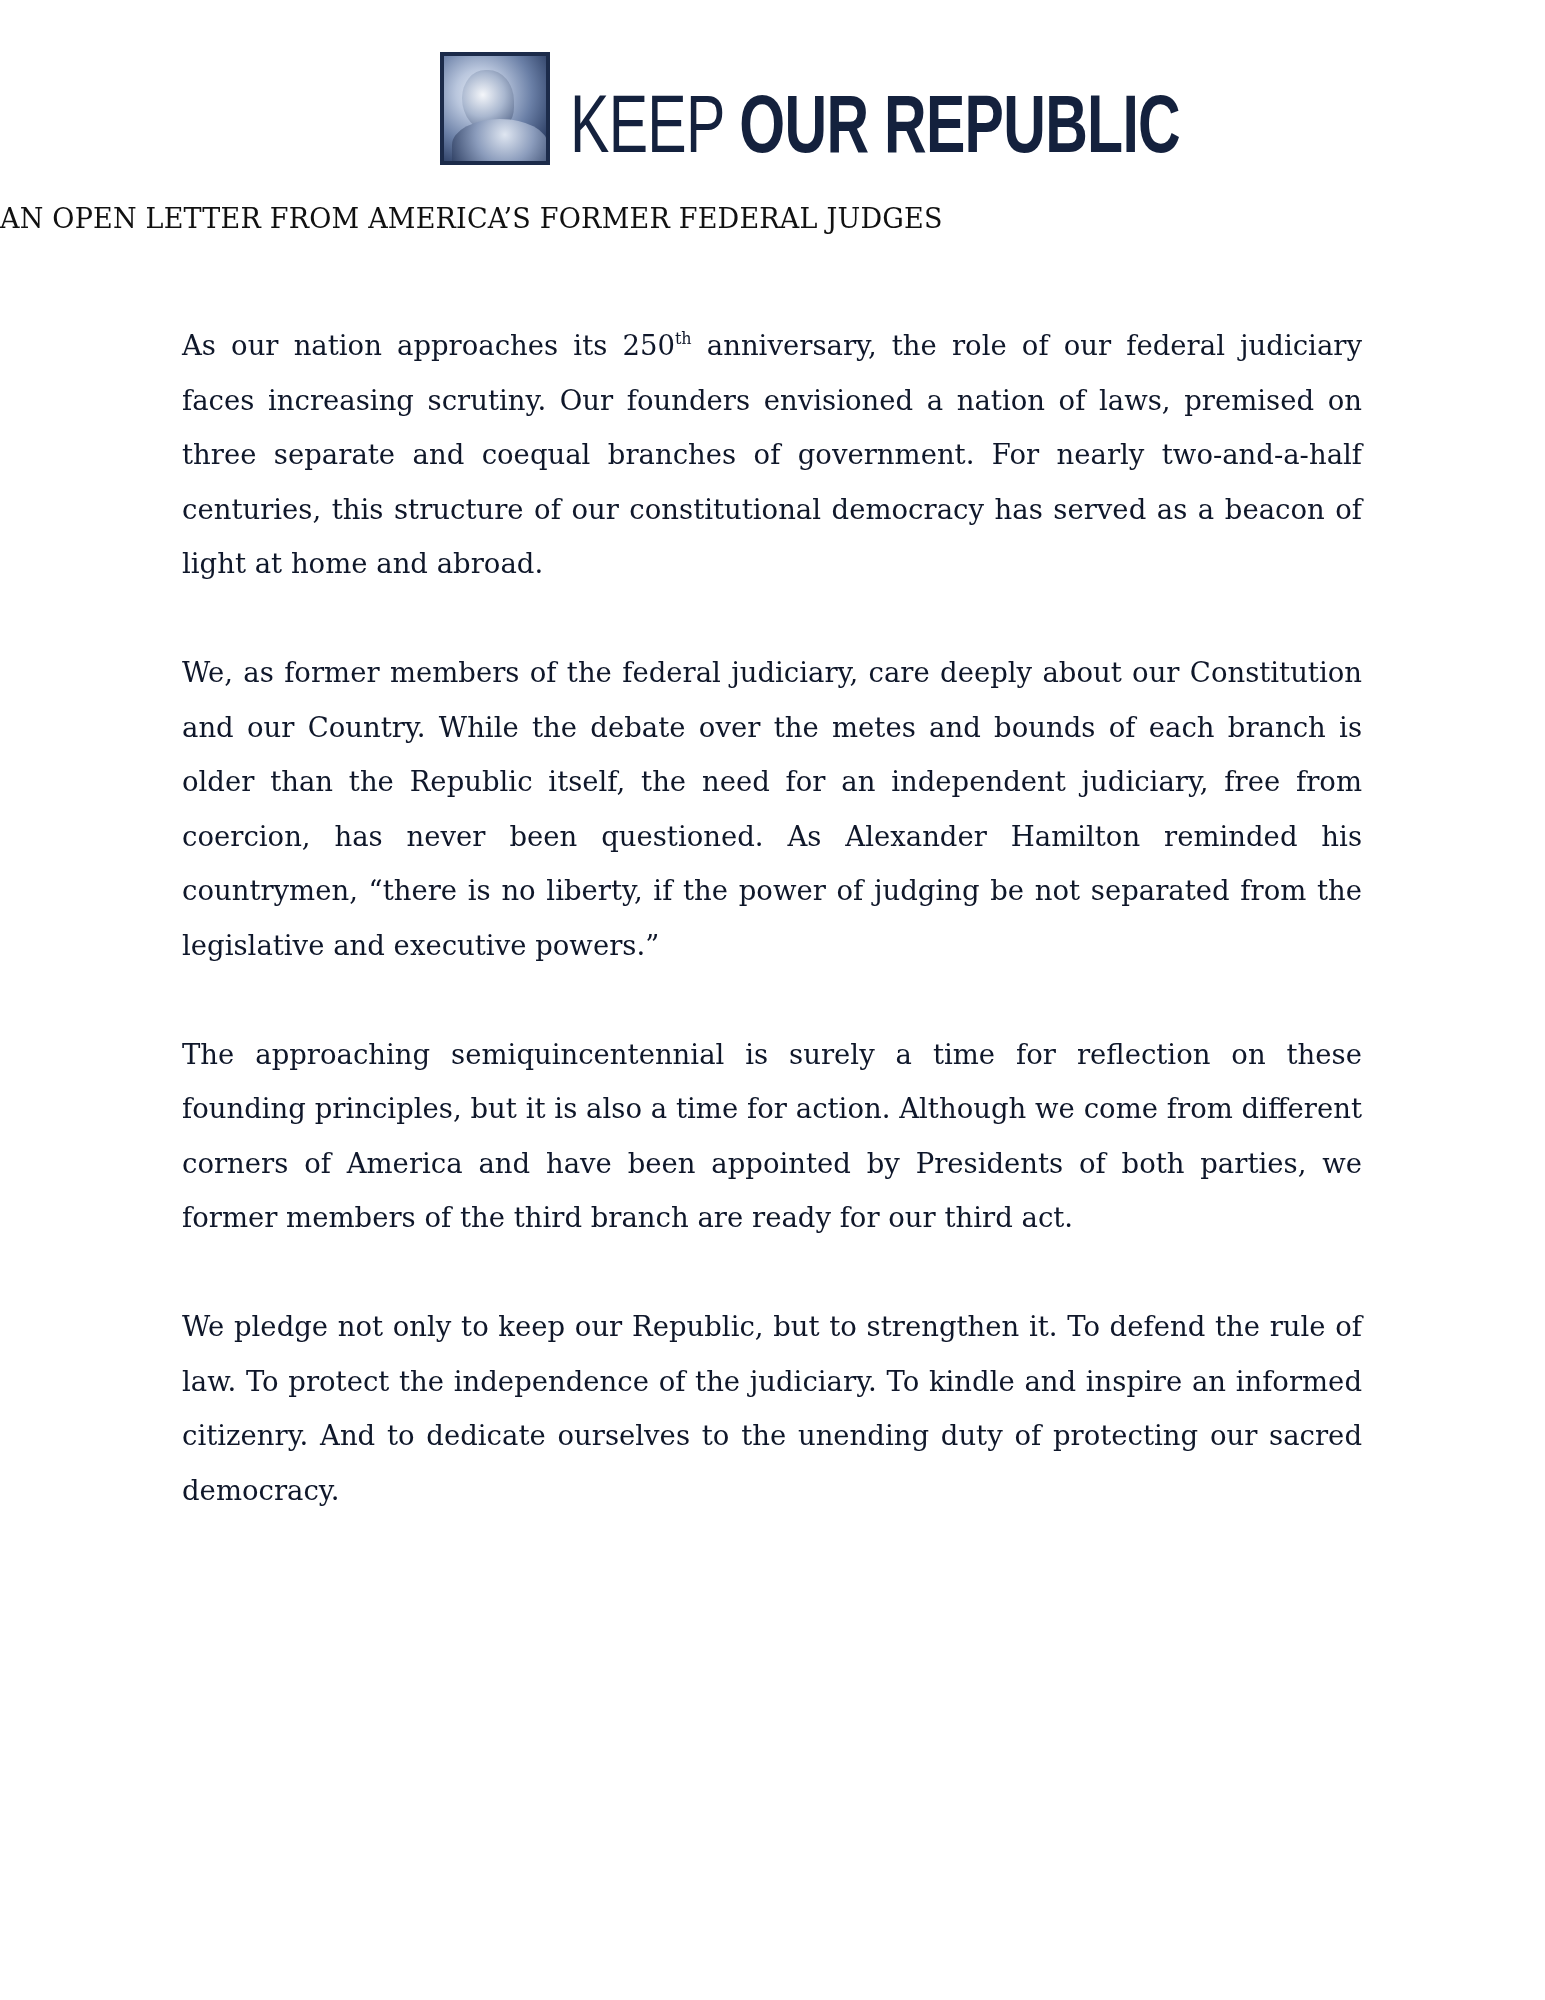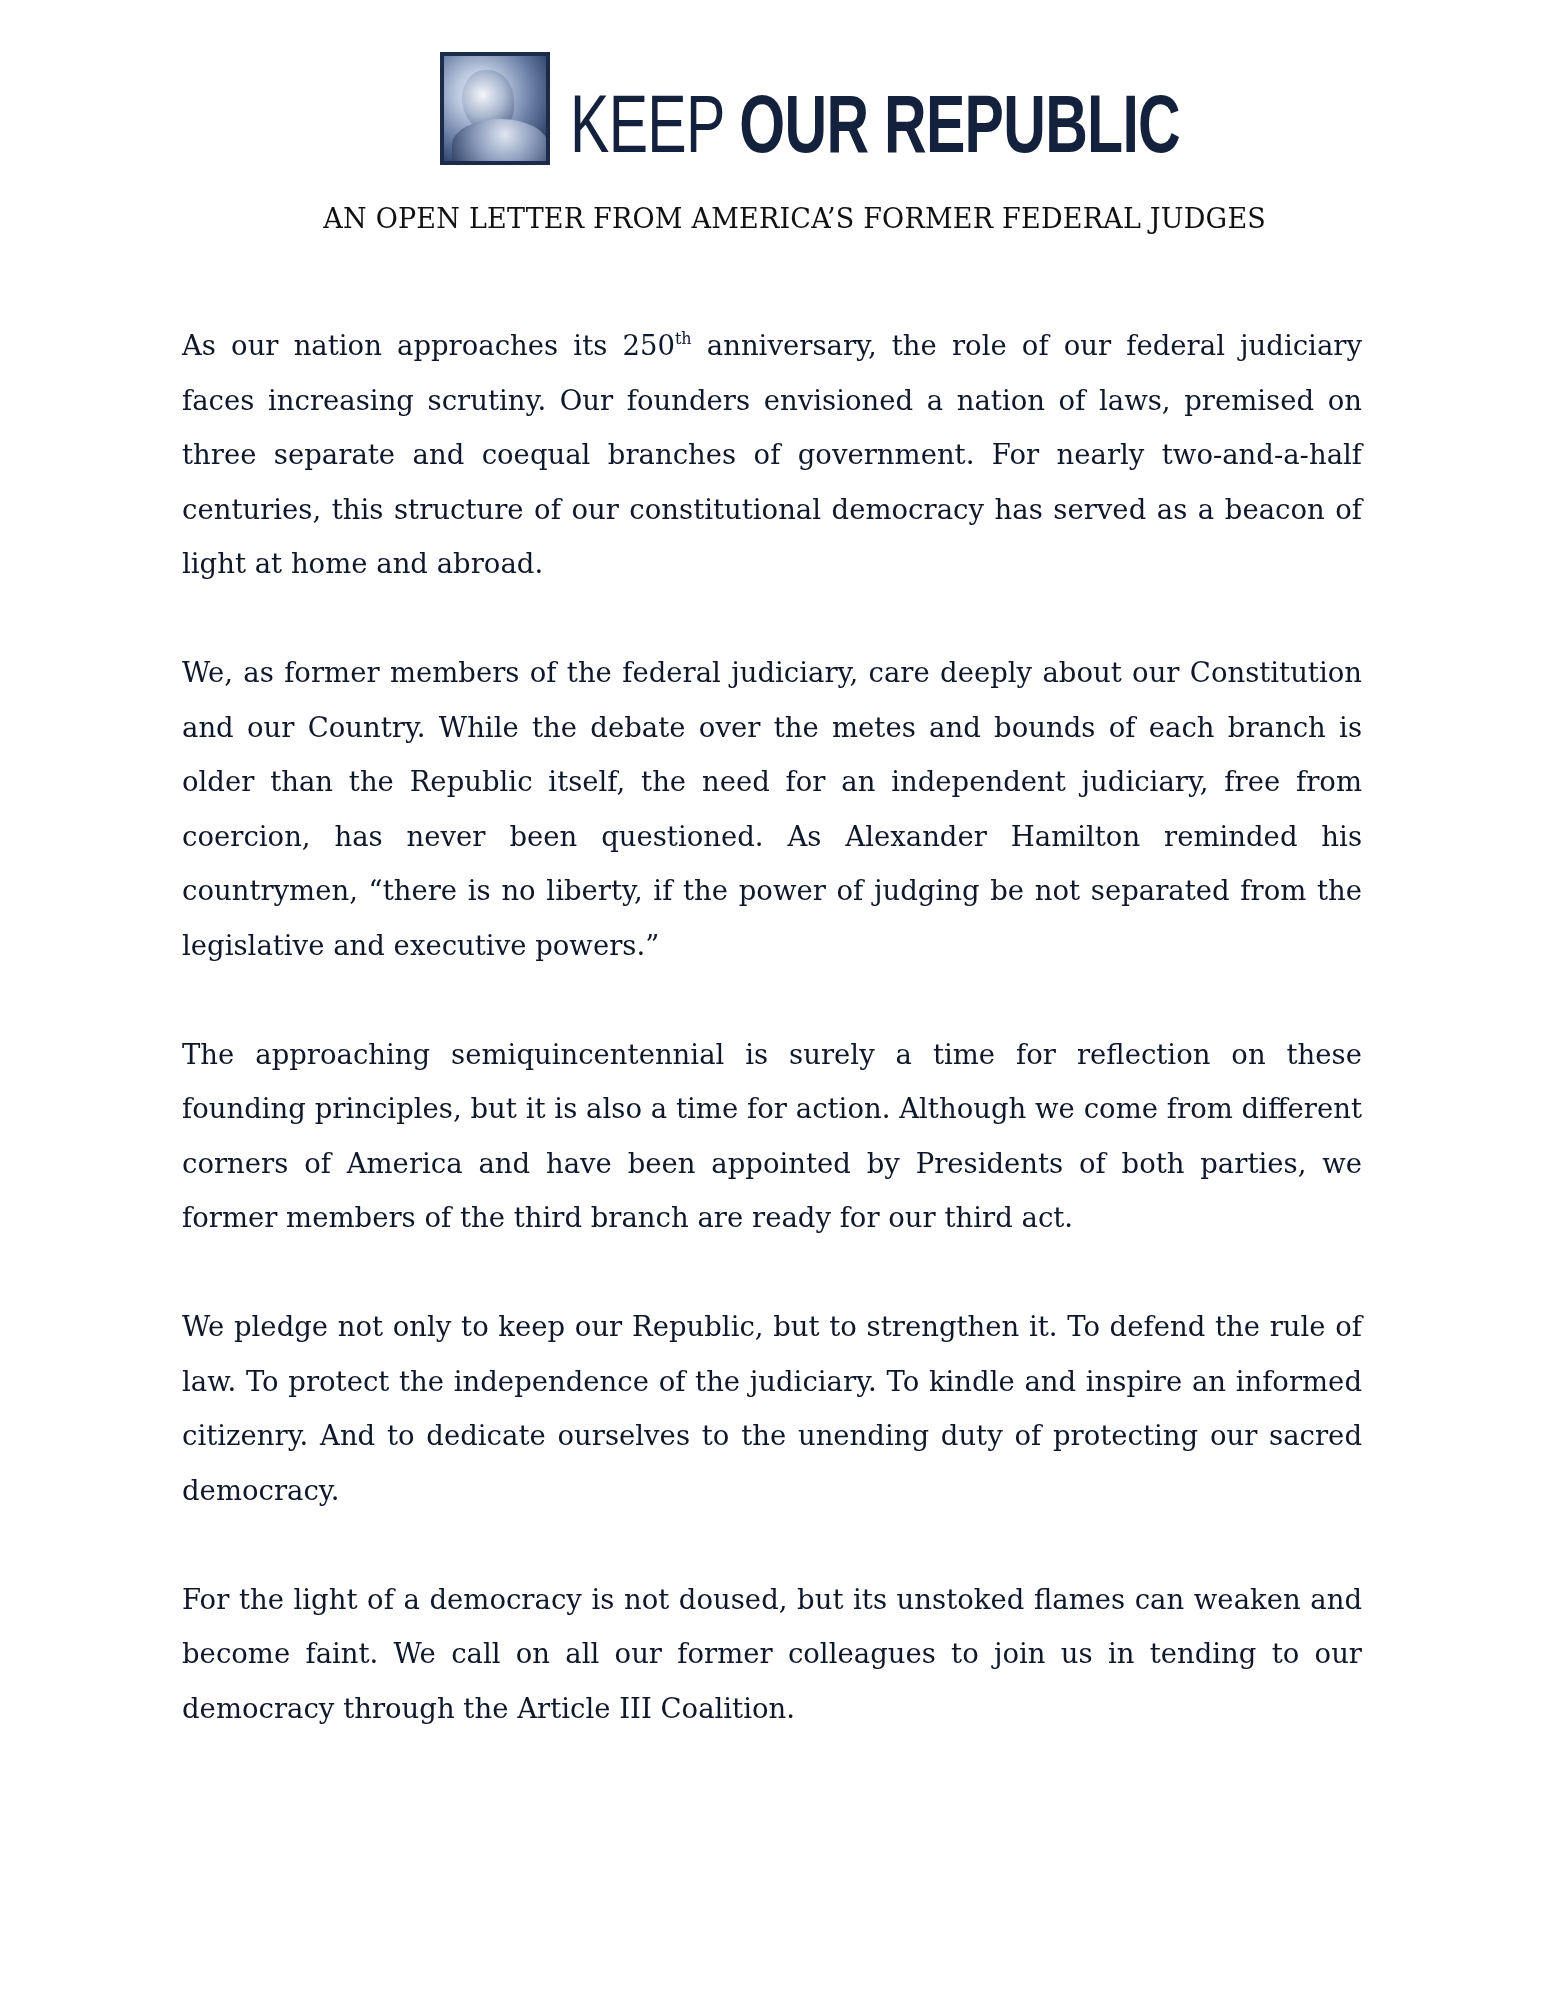--- a/index.html
+++ b/index.html
@@ -31,21 +31,21 @@
     color: #14213d;
     letter-spacing: -1px;
     transform: scaleX(0.72); transform-origin: left center;
     white-space: nowrap;
   }
   .logo-text .light { font-weight: 400; }
   .logo-text .bold { font-weight: 700; }
 
   .title {
     position: absolute; left: 0; width: 1266px; top: 203px;
-    text-align: right;
+    text-align: left;
     font-family: "DejaVu Serif", serif; font-size: 27px; color: #111;
     letter-spacing: 0.2px;
   }
   .body {
     position: absolute; left: 182px; width: 1180px; top: 318px;
     font-family: "DejaVu Serif", serif; font-size: 27.5px; color: #0f172a;
     line-height: 54.5px; text-align: justify;
   }
   .body p { margin: 0 0 54.5px 0; }
   .body sup { font-size: 16px; line-height: 0; vertical-align: 11px; }
@@ -61,14 +61,13 @@
   </div>
 </div>
 
 <div class="title">AN OPEN LETTER FROM AMERICA’S FORMER FEDERAL JUDGES</div>
 
 <div class="body">
   <p><span>As our nation approaches its 250</span><sup>th</sup><span> anniversary, the role of our federal judiciary faces increasing scrutiny. Our founders envisioned a nation of laws, premised on three separate and coequal branches of government. For nearly two-and-a-half centuries, this structure of our constitutional democracy has served as a beacon of light at home and abroad.</span></p>
   <p>We, as former members of the federal judiciary, care deeply about our Constitution and our Country. While the debate over the metes and bounds of each branch is older than the Republic itself, the need for an independent judiciary, free from coercion, has never been questioned. As Alexander Hamilton reminded his countrymen, “there is no liberty, if the power of judging be not separated from the legislative and executive powers.”</p>
   <p>The approaching semiquincentennial is surely a time for reflection on these founding principles, but it is also a time for action. Although we come from different corners of America and have been appointed by Presidents of both parties, we former members of the third branch are ready for our third act.</p>
   <p>We pledge not only to keep our Republic, but to strengthen it. To defend the rule of law. To protect the independence of the judiciary. To kindle and inspire an informed citizenry. And to dedicate ourselves to the unending duty of protecting our sacred democracy.</p>
-  <p>For the light of a democracy is not doused, but its unstoked flames can weaken and become faint. We call on all our former colleagues to join us in tending to our democracy through the Article III Coalition.</p>
 </div>
 
 </body></html>

